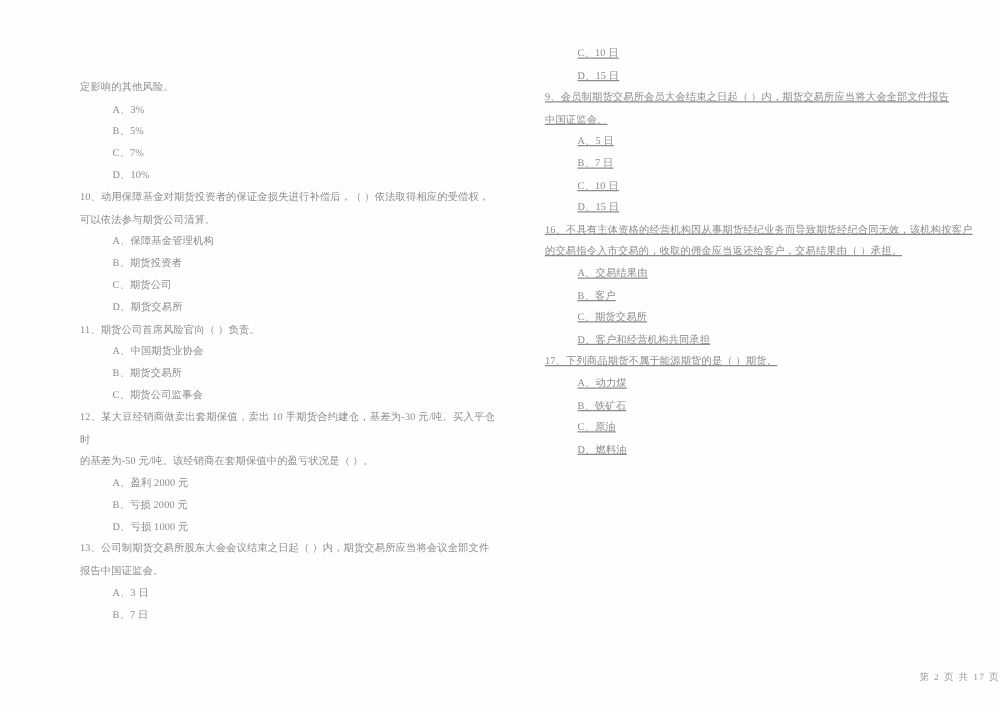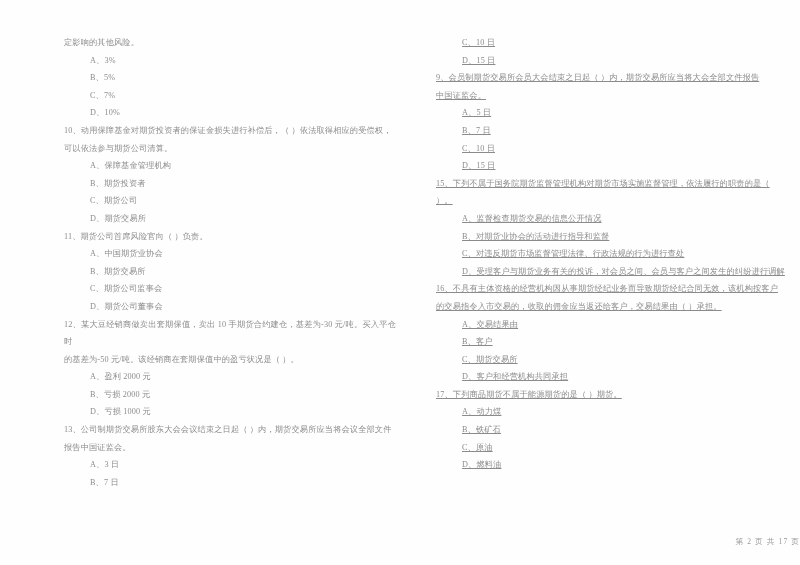--- a/index.html
+++ b/index.html
@@ -29,20 +29,21 @@
     height: 520px;
   }
   .col {
     position: relative;
     box-sizing: border-box;
   }
   .col-left {
     width: 400px;
     padding-left: 64px;
     padding-right: 4px;
+    margin-top: 27px;
   }
   .col-right {
     width: 400px;
     padding-left: 36px;
     padding-right: 14px;
     text-decoration: underline;
   }
   .q-block {
     margin: 0 0 0 0;
   }
@@ -99,21 +100,20 @@
         <div class="opt">B、期货投资者</div>
         <div class="opt">C、期货公司</div>
         <div class="opt">D、期货交易所</div>
       </div>
 
       <div class="q-block">
         <div class="q-stem">11、期货公司首席风险官向（      ）负责。</div>
         <div class="opt">A、中国期货业协会</div>
         <div class="opt">B、期货交易所</div>
         <div class="opt">C、期货公司监事会</div>
-        <div class="opt">D、期货公司董事会</div>
       </div>
 
       <div class="q-block">
         <div class="q-stem">12、某大豆经销商做卖出套期保值，卖出 10 手期货合约建仓，基差为-30 元/吨。买入平仓时</div>
         <div class="q-stem cont">的基差为-50 元/吨。该经销商在套期保值中的盈亏状况是（      ）。</div>
         <div class="opt">A、盈利 2000 元</div>
         <div class="opt">B、亏损 2000 元</div>
         <div class="opt">D、亏损 1000 元</div>
       </div>
 
@@ -135,28 +135,20 @@
 
       <div class="q-block">
         <div class="q-stem">9、会员制期货交易所会员大会结束之日起（      ）内，期货交易所应当将大会全部文件报告</div>
         <div class="q-stem cont">中国证监会。</div>
         <div class="opt">A、5 日</div>
         <div class="opt">B、7 日</div>
         <div class="opt">C、10 日</div>
         <div class="opt">D、15 日</div>
       </div>
 
-      <div class="q-block">
-        <div class="q-stem">15、下列不属于国务院期货监督管理机构对期货市场实施监督管理，依法履行的职责的是（</div>
-        <div class="q-stem cont">）。</div>
-        <div class="opt">A、监督检查期货交易的信息公开情况</div>
-        <div class="opt">B、对期货业协会的活动进行指导和监督</div>
-        <div class="opt">C、对违反期货市场监督管理法律、行政法规的行为进行查处</div>
-        <div class="opt">D、受理客户与期货业务有关的投诉，对会员之间、会员与客户之间发生的纠纷进行调解</div>
-      </div>
 
       <div class="q-block">
         <div class="q-stem">16、不具有主体资格的经营机构因从事期货经纪业务而导致期货经纪合同无效，该机构按客户</div>
         <div class="q-stem cont">的交易指令入市交易的，收取的佣金应当返还给客户，交易结果由（      ）承担。</div>
         <div class="opt">A、交易结果由</div>
         <div class="opt">B、客户</div>
         <div class="opt">C、期货交易所</div>
         <div class="opt">D、客户和经营机构共同承担</div>
       </div>
 

